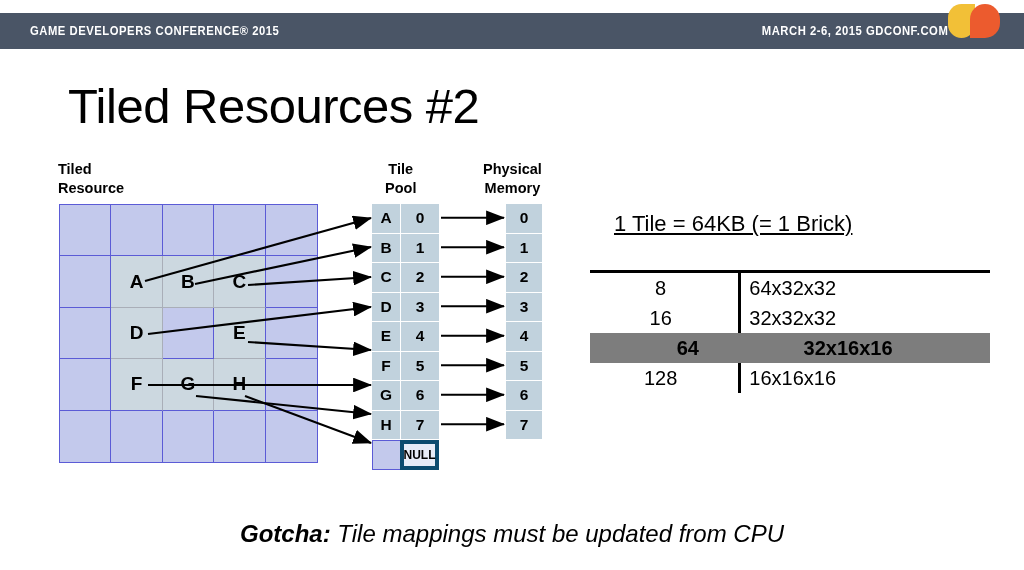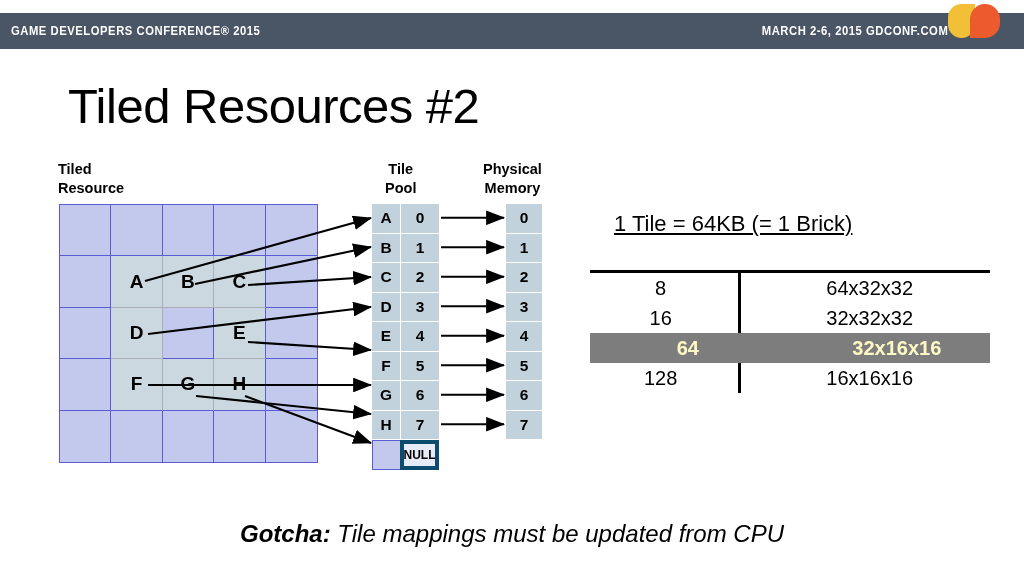--- a/index.html
+++ b/index.html
@@ -20,21 +20,21 @@
     position: absolute;
     left: 0;
     top: 13px;
     width: 1024px;
     height: 36px;
     background: #4a5566;
     display: flex;
     align-items: center;
     justify-content: space-between;
     box-sizing: border-box;
-    padding: 0 14px 0 11px;
+    padding: 0 14px 0 30px;
   }
   .gdc-header-left {
     color: #ffffff;
     font-size: 12.5px;
     font-weight: bold;
     letter-spacing: 0.6px;
     font-family: "Liberation Sans Narrow", "Liberation Sans", sans-serif;
     transform: scaleX(0.9);
     transform-origin: left center;
     white-space: nowrap;
@@ -245,27 +245,27 @@
   }
   .bpp-row {
     display: flex;
     font-size: 20px;
     color: #000;
     height: 30px;
     align-items: center;
     position: relative;
   }
   .bpp-row .col-bpp { width: 148px; text-align: center; }
-  .bpp-row .col-dim { width: 252px; text-align: center; padding-left: 18px; }
+  .bpp-row .col-dim { width: 252px; text-align: left; padding-left: 18px; }
   .bpp-row.highlight {
     background: #7d7d7d;
     font-weight: bold;
   }
   .bpp-row.highlight .col-bpp,
-  .bpp-row.highlight .col-dim { color: #fef9c3; margin-left: 43px; }
+  .bpp-row.highlight .col-dim { color: #000000; margin-left: 43px; }
 
   
   .gotcha {
     position: absolute;
     left: 0;
     top: 520px;
     width: 1024px;
     text-align: center;
     font-size: 24px;
     font-style: italic;

